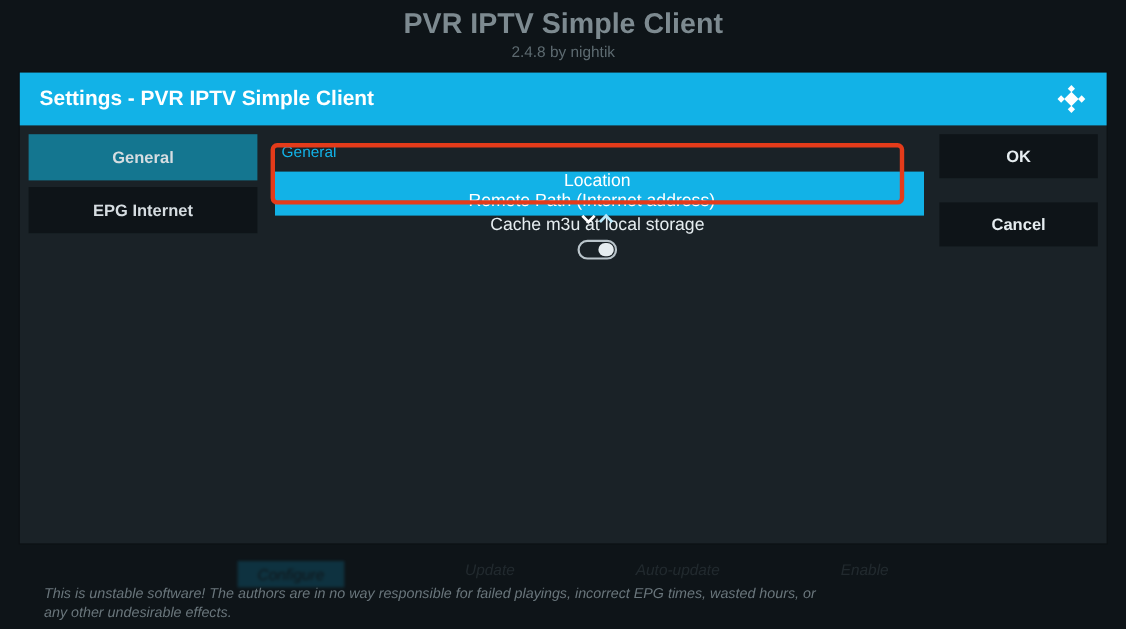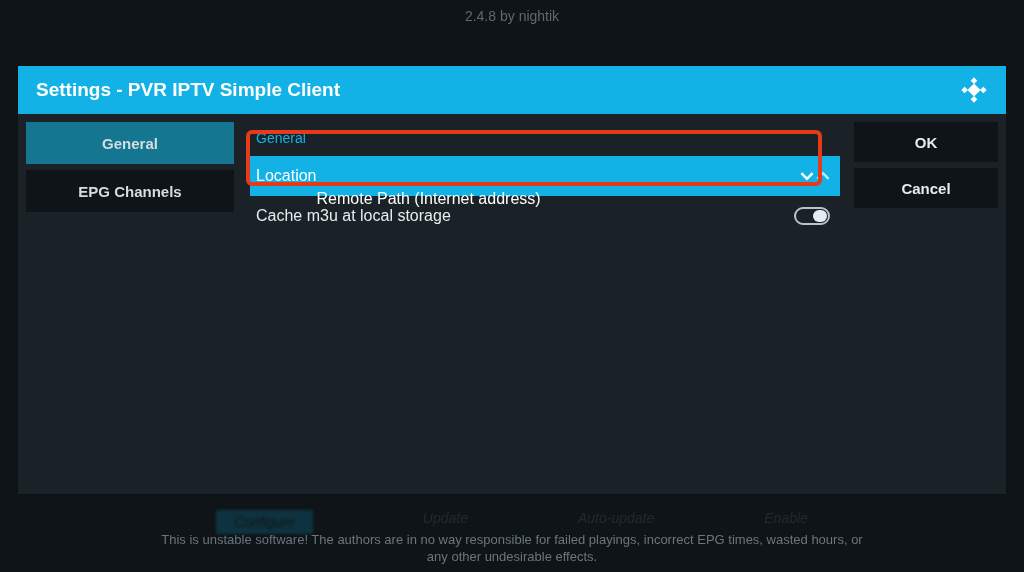--- a/index.html
+++ b/index.html
@@ -81,28 +81,28 @@
     }
     .setting-row {
       display: flex;
       align-items: center;
       height: 40px;
       padding: 0 10px 0 6px;
       color: #e6edf0;
       font-size: 16px;
       justify-content: space-between;
       cursor: pointer;
+      flex-direction: column;
     }
     .setting-row .label { flex: 0 0 auto; }
     .setting-row .value {
       flex: 1;
       text-align: left;
       color: #e6edf0;
       padding-right: 10px;
-      margin-top: 45px;
     }
     .row-location {
       background: #12b2e7;
       color: #fff;
       position: relative;
     }
     .row-location .value { color: #fff; }
     .highlight-frame {
       position: absolute;
       left: 246px;
@@ -128,21 +128,21 @@
       position: absolute;
       right: 1px; top: 1px;
       width: 14px; height: 12px;
       background: #e6edf0;
       border-radius: 7px;
     }
     .right-buttons {
       width: 150px;
       display: flex;
       flex-direction: column;
-      gap: 6px;
+      gap: 22px;
       padding-left: 6px;
     }
     .btn {
       background: #0e1418;
       color: #e6edf0;
       height: 40px;
       display: flex; align-items: center; justify-content: center;
       font-size: 15px; font-weight: bold;
       cursor: pointer;
     }
@@ -163,31 +163,32 @@
       background: #12b2e7;
       color: #0e1418;
       padding: 4px 18px;
       filter: blur(1.5px);
       opacity: 0.55;
     }
     .footer-text {
       position: absolute;
       left: 0; right: 0;
       bottom: 6px;
-      text-align: center;
       color: #6a767c;
       font-size: 13px;
+      font-style: italic;
       line-height: 1.35;
       padding: 0 40px;
     }
   </style>
 </head>
 <body>
 
 <div class="page-header">
+  <div class="page-title">PVR IPTV Simple Client</div>
   <div class="page-subtitle">
     <span class="version">2.4.8</span>
     <span>by</span>
     <span>nightik</span>
   </div>
 </div>
 
 <div class="bottom-actions">
   <span class="act">Configure</span>
   <span>Update</span>
@@ -216,21 +217,21 @@
     </div>
   </div>
 
   <div class="dialog-body">
 
     <div class="sidebar">
       <div class="side-item active">
         <span>General</span>
       </div>
       <div class="side-item">
-        <span>EPG Channels</span>
+        <span>EPG Internet</span>
       </div>
     </div>
 
     <div class="content">
       <div class="section-label">General</div>
 
       <div class="setting-row row-location">
         <span class="label">Location</span>
         <span class="value">Remote Path (Internet address)</span>
         <span class="spinner-arrows">

